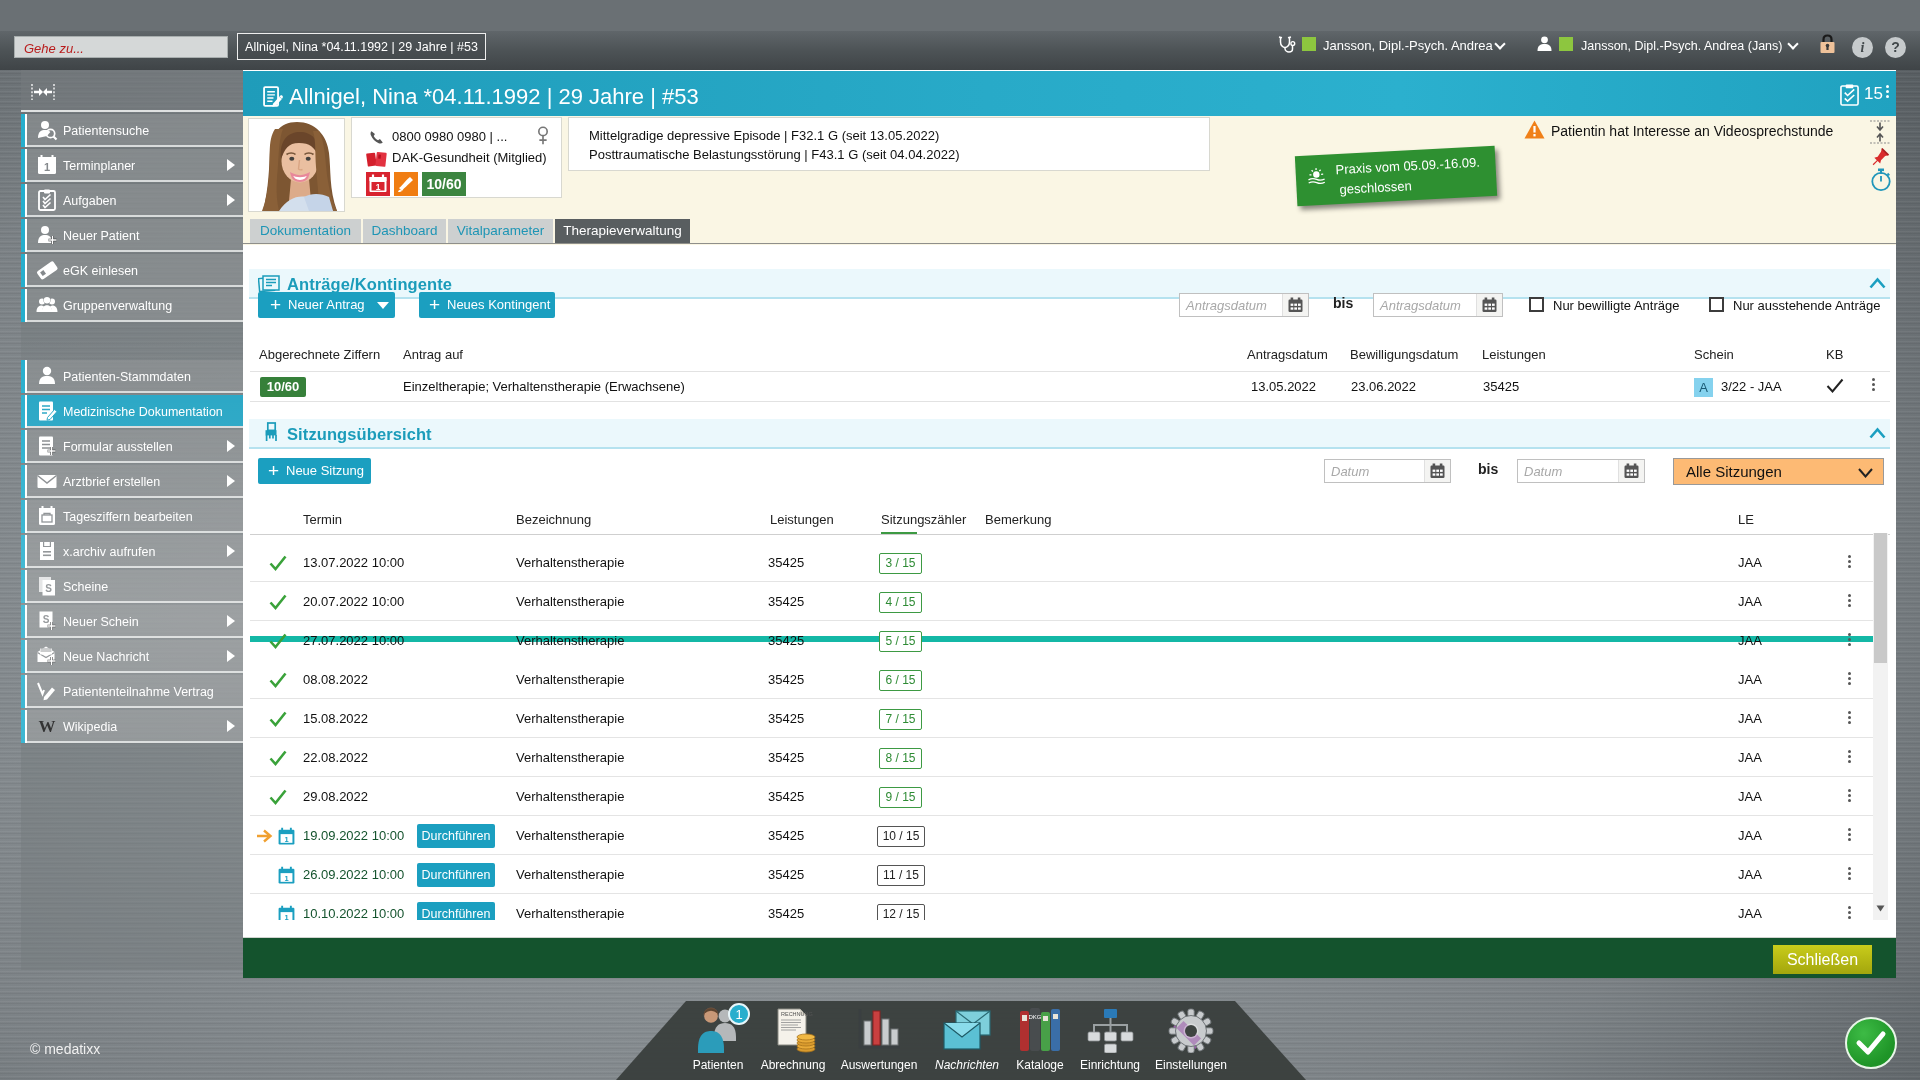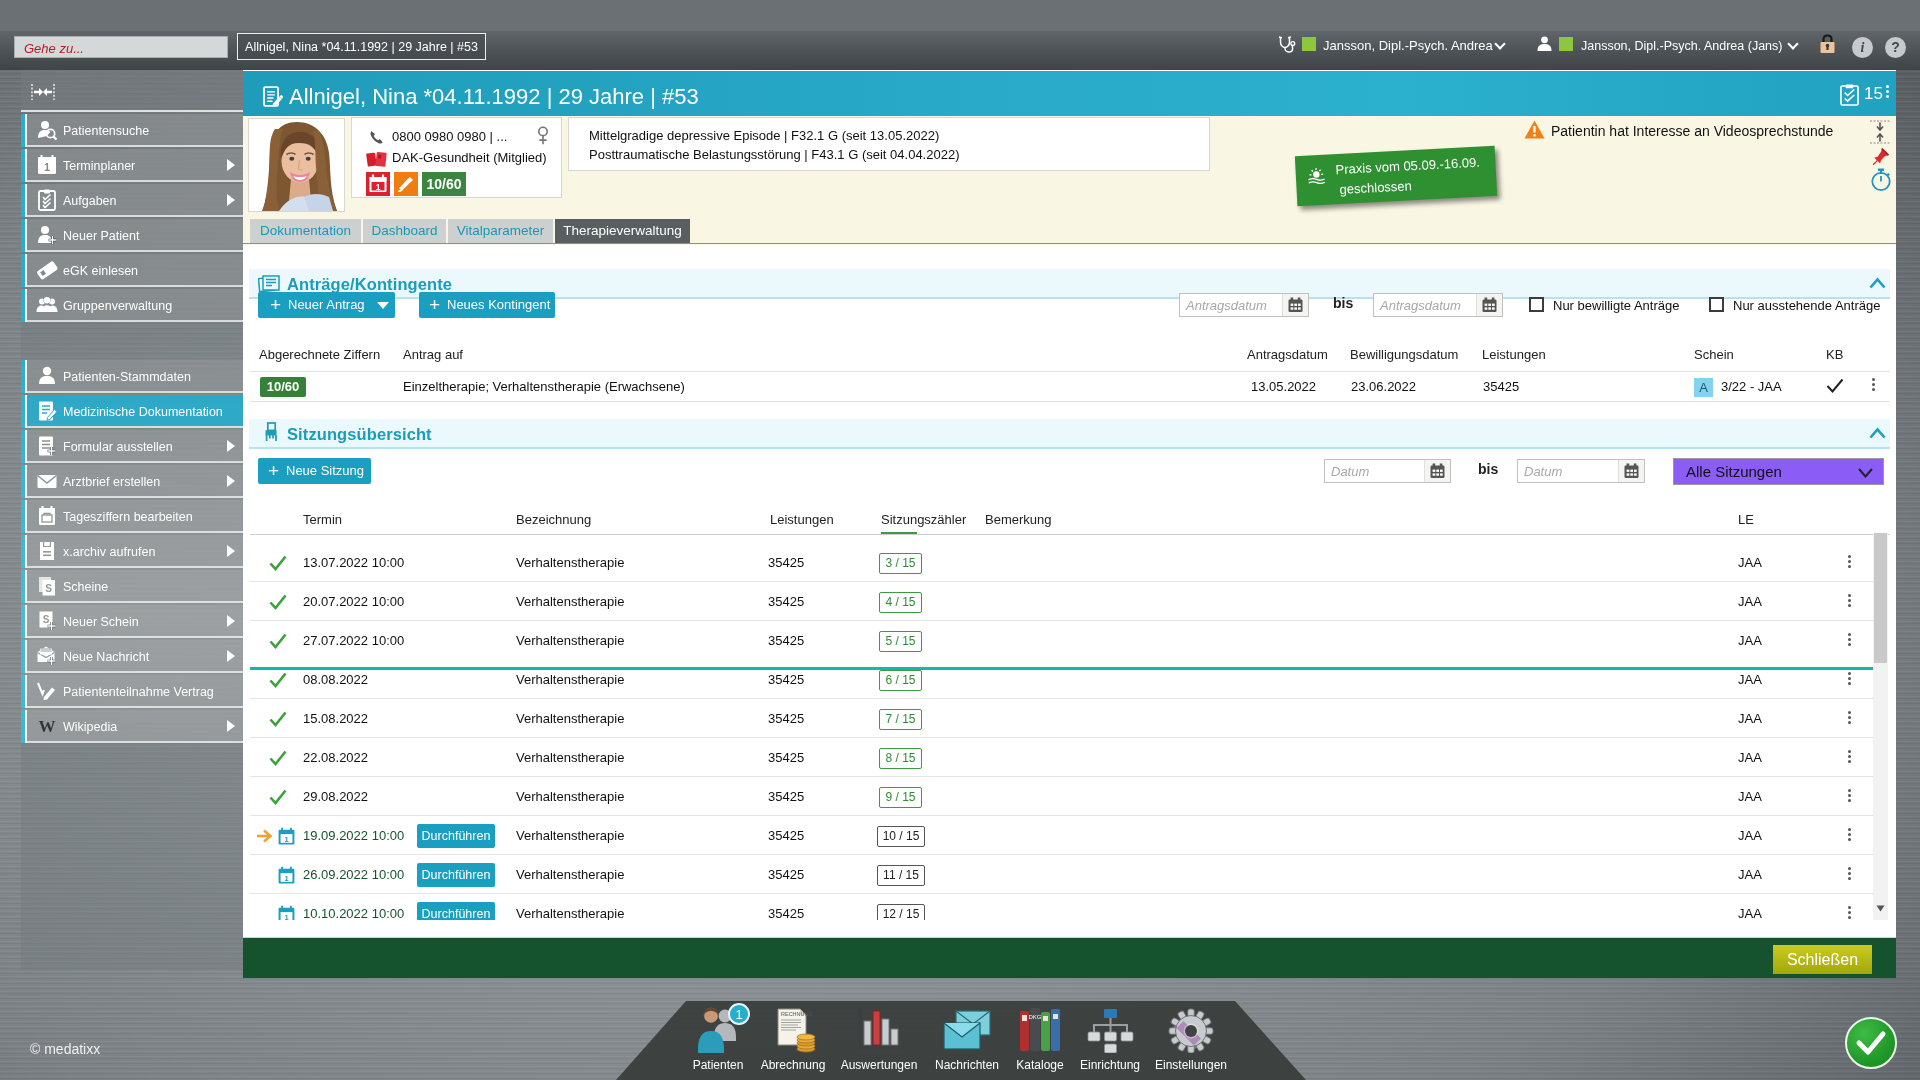--- a/index.html
+++ b/index.html
@@ -349,21 +349,21 @@
               <g fill="#fff">
                 <rect x="2.6" y="6.6" width="2.7" height="2.3"></rect>
                 <rect x="6.3" y="6.6" width="2.7" height="2.3"></rect>
                 <rect x="10" y="6.6" width="2.7" height="2.3"></rect>
                 <rect x="2.6" y="10.4" width="2.7" height="2.3"></rect>
                 <rect x="6.3" y="10.4" width="2.7" height="2.3"></rect>
                 <rect x="10" y="10.4" width="2.7" height="2.3"></rect>
               </g>
             </svg>
           </span></div>
-    <div class="abs" style="left:1430px;top:213px;width:211px;height:27px;background:#8b5cf6;border:1px solid #999;">
+    <div class="abs" style="left:1430px;top:213px;width:211px;height:27px;background:#fdba74;border:1px solid #999;">
       <div class="abs" style="left:12px;top:4px;font-size:15px;color:#111;">Alle Sitzungen</div>
       <svg class="abs" style="left:184px;top:9px;" width="15" height="10" viewBox="0 0 15 10">
             <path d="M1 1 L7.5 8.5 L14 1" fill="none" stroke="#222" stroke-width="2"></path>
           </svg>
     </div>
     <div class="th" style="left:60px;top:267px;">Termin</div>
     <div class="th" style="left:273px;top:267px;">Bezeichnung</div>
     <div class="th" style="left:527px;top:267px;">Leistungen</div>
     <div class="th" style="left:638px;top:267px;">Sitzungszähler</div>
     <div class="th" style="left:742px;top:267px;">Bemerkung</div>
@@ -394,21 +394,21 @@
             <div class="td" style="left:266px;top:11px;">Verhaltenstherapie</div>
             <div class="td" style="left:518px;top:11px;">35425</div>
             <div class="gbadge" style="left:629px;top:9px;">4 / 15</div>
             <div class="td" style="left:1488px;top:11px;">JAA</div>
             <div class="dots" style="left:1598px;top:11px;">
               <i></i>
               <i></i>
               <i></i>
             </div>
           </div>
-    <div class="abs" style="left:7px;top:87px;width:1623px;height:48px;border-bottom:3px solid #14b8a6;">
+    <div class="abs" style="left:7px;top:87px;width:1623px;height:20px;border-bottom:6px solid #14b8a6;">
             <svg class="abs" style="left:19px;top:11px;" width="18" height="16" viewBox="0 0 18 16">
               <path d="M1.5 8.5 L6.5 14 L16.5 1.5" fill="none" stroke="#3aa23a" stroke-width="2.6"></path>
             </svg>
             <div class="td" style="left:53px;top:11px;">27.07.2022 10:00</div>
             <div class="td" style="left:266px;top:11px;">Verhaltenstherapie</div>
             <div class="td" style="left:518px;top:11px;">35425</div>
             <div class="gbadge" style="left:629px;top:9px;">5 / 15</div>
             <div class="td" style="left:1488px;top:11px;">JAA</div>
             <div class="dots" style="left:1598px;top:11px;">
               <i></i>
@@ -773,21 +773,21 @@
   <svg class="tkic" style="left:942px;" width="50" height="46" viewBox="0 0 50 46">
     <g>
           <rect x="14" y="4" width="34" height="24" fill="#7ecfdb" stroke="#2a6a74" stroke-width="1.2"></rect>
           <path d="M14 4 L31 17 L48 4" fill="none" stroke="#2a6a74" stroke-width="1.2"></path>
         </g>
     <g>
           <rect x="2" y="16" width="36" height="26" fill="#5bc0d4" stroke="#1e5a66" stroke-width="1.2"></rect>
           <path d="M2 16 L20 30 L38 16" fill="#8adceb" stroke="#1e5a66" stroke-width="1.2"></path>
         </g>
   </svg>
-  <div class="tklbl" style="left:916px;width:102px;">Nachrichten</div>
+  <div class="tklbl" style="left:916px;width:102px;font-style:italic;">Nachrichten</div>
   <svg class="tkic" style="left:1018px;" width="44" height="46" viewBox="0 0 44 46">
     <rect x="2" y="4" width="9" height="40" rx="2" fill="#b03030"></rect>
         <rect x="4" y="8" width="5" height="6" fill="#e8e4da"></rect>
     <rect x="12" y="1" width="10" height="43" rx="2" fill="#484c4e"></rect>
         <text x="17" y="12" font-size="6" fill="#fff" text-anchor="middle" font-family="Liberation Sans">DKG</text>
     <rect x="23" y="5" width="9" height="39" rx="2" fill="#48a048"></rect>
         <rect x="25" y="9" width="5" height="5" fill="#e8e4da"></rect>
     <rect x="33" y="2" width="9" height="42" rx="2" fill="#3a6ea8"></rect>
         <rect x="35" y="7" width="5" height="5" fill="#e8e4da"></rect>
   </svg>

